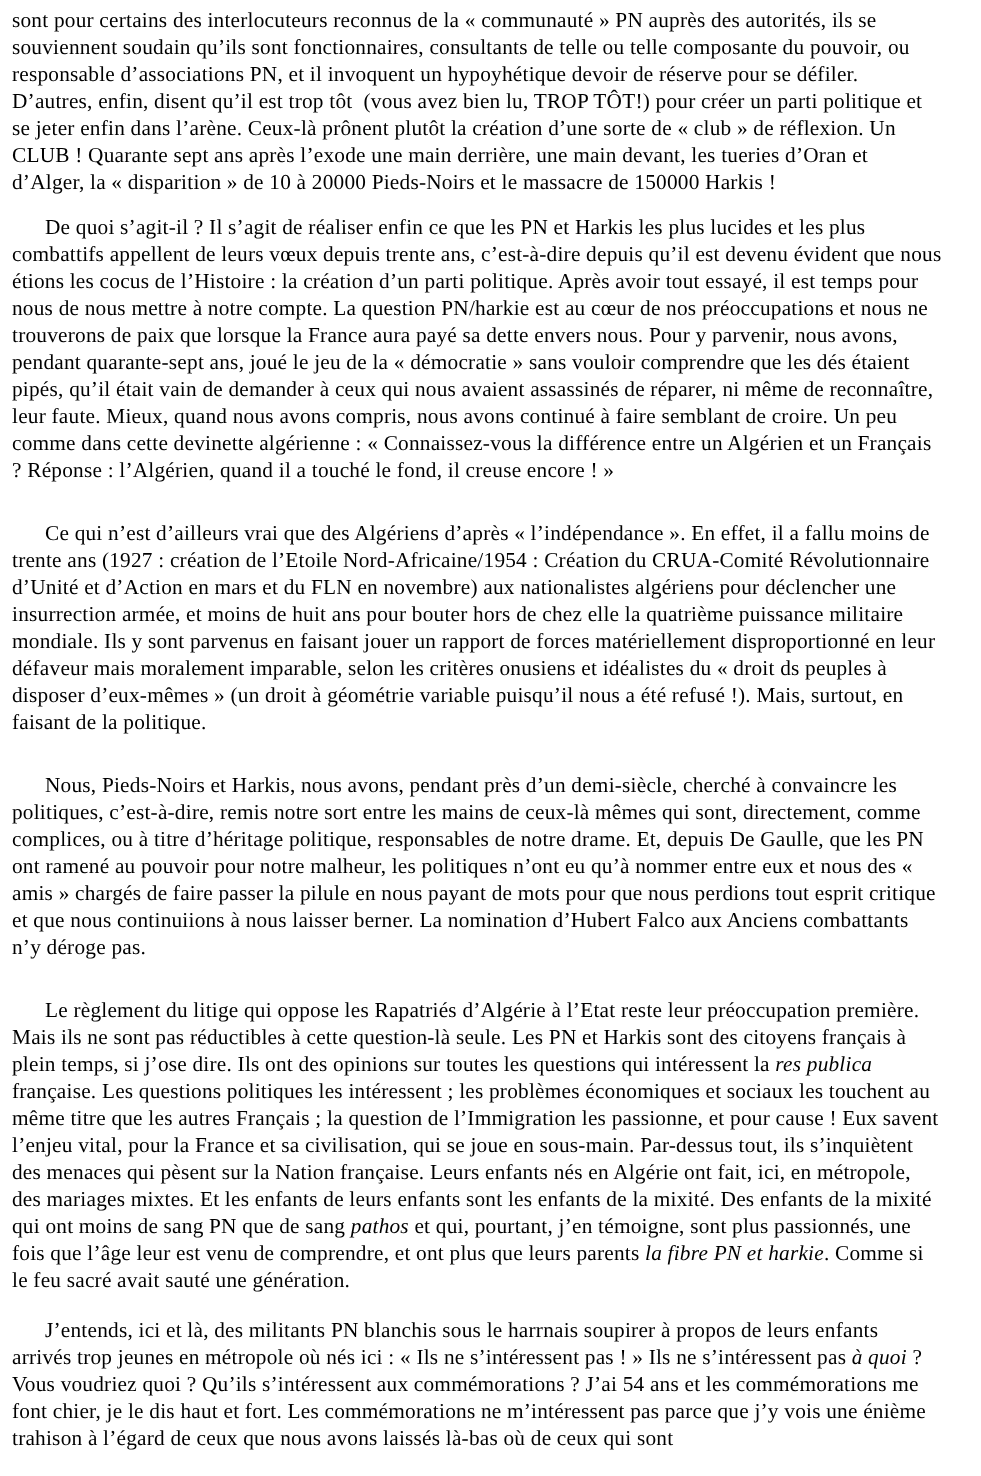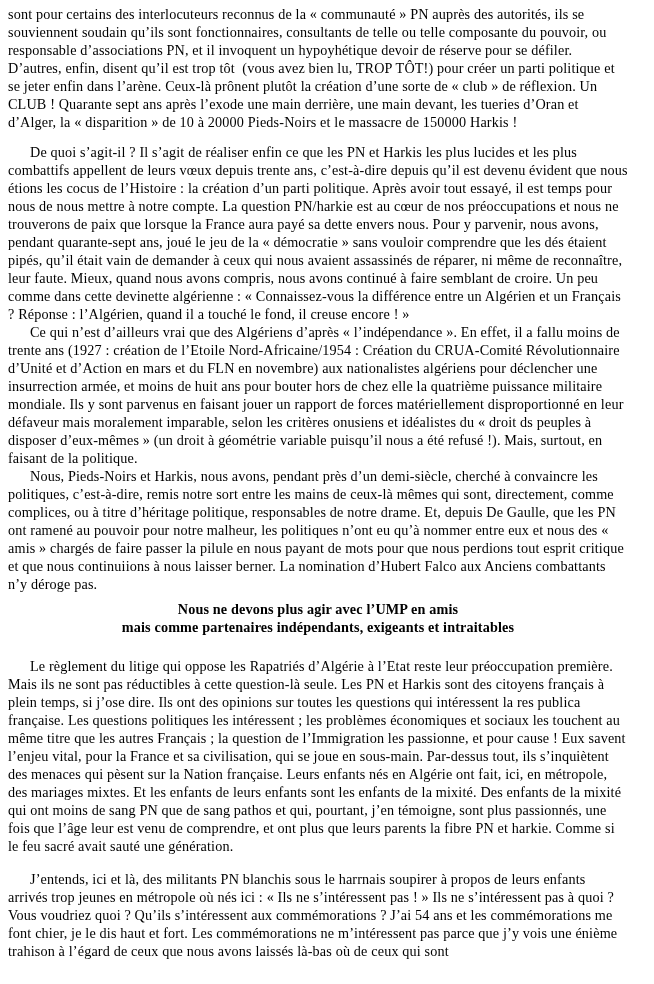--- a/index.html
+++ b/index.html
@@ -16,36 +16,35 @@
     font-size: 14.2px;
     letter-spacing: 0.15px;
     line-height: 18px;
     color: #000000;
     text-align: left;
   }
   p.para {
     margin: 0;
     white-space: pre-wrap;
   }
-  p.para.indent { text-indent: 22px; }
+  p.para.indent { text-indent: 22px; margin-top: 24px; }
   p.heading {
     margin: 0;
     text-align: center;
     font-weight: bold;
     white-space: pre-wrap;
   }
   span.b { font-weight: normal; }
-  span.i { }
+  span.i { font-style: italic; }
 </style>
 </head>
 <body>
 
 <div class="page">
   <div class="doc" id="doc">
       <p class="para"><span class="">sont pour certains des interlocuteurs reconnus de la « communauté » PN auprès des autorités, ils se souviennent soudain qu’ils sont fonctionnaires, consultants de telle ou telle composante du pouvoir, ou responsable d’associations PN, et il invoquent un hypoyhétique devoir de réserve pour se défiler. D’autres, enfin, disent qu’il est trop tôt  (vous avez bien lu, TROP TÔT!) pour créer un parti politique et se jeter enfin dans l’arène. Ceux-là prônent plutôt la création d’une sorte de « club » de réflexion. Un CLUB ! Quarante sept ans après l’exode une main derrière, une main devant, les tueries d’Oran et d’Alger, la « disparition » de 10 à 20000 Pieds-Noirs et le massacre de 150000 Harkis !</span></p>
       <p class="para indent" style="margin-top: 12px;"><span class="">De quoi s’agit-il ? Il s’agit de réaliser enfin ce que les PN et Harkis les plus lucides et les plus combattifs appellent de leurs vœux depuis trente ans, c’est-à-dire depuis qu’il est devenu évident que nous étions les cocus de l’Histoire : </span><span class="b">la création d’un parti politique</span><span class="">. Après avoir tout essayé, il est temps pour nous de nous mettre à notre compte. La question PN/harkie est au cœur de nos préoccupations et nous ne trouverons de paix que lorsque la France aura payé sa dette envers nous. Pour y parvenir, nous avons, pendant quarante-sept ans, joué le jeu de la « démocratie » sans vouloir comprendre que les dés étaient pipés, qu’il était vain de demander à ceux qui nous avaient assassinés de réparer, ni même de reconnaître, leur faute. Mieux, quand nous avons compris, nous avons continué à faire semblant de croire. Un peu comme dans cette devinette algérienne : « Connaissez-vous la différence entre un Algérien et un Français ? Réponse : l’Algérien, quand il a touché le fond, il creuse encore ! »</span></p>
       <p class="para indent"><span class="">Ce qui n’est d’ailleurs vrai que des Algériens d’après « l’indépendance ». En effet, il a fallu moins de trente ans (1927 : création de l’Etoile Nord-Africaine/1954 : Création du CRUA-Comité Révolutionnaire d’Unité et d’Action en mars et du FLN en novembre) aux nationalistes algériens pour déclencher une insurrection armée, et moins de huit ans pour bouter hors de chez elle la quatrième puissance militaire mondiale. Ils y sont parvenus en faisant jouer un rapport de forces matériellement disproportionné en leur défaveur mais moralement imparable, selon les critères onusiens et idéalistes du « droit ds peuples à disposer d’eux-mêmes » (un droit à géométrie variable puisqu’il nous a été refusé !). Mais, surtout, </span><span class="b">en faisant de la politique</span><span class="">.</span></p>
       <p class="para indent"><span class="">Nous, Pieds-Noirs et Harkis, nous avons, pendant près d’un demi-siècle, cherché à convaincre les politiques, c’est-à-dire, remis notre sort entre les mains de ceux-là mêmes qui sont, directement, comme complices, ou à titre d’héritage politique, responsables de notre drame. Et, depuis De Gaulle, que les PN ont ramené au pouvoir pour notre malheur, les politiques n’ont eu qu’à nommer entre eux et nous des « amis » chargés de faire passer la pilule en nous payant de mots pour que nous perdions tout esprit critique et que nous continuiions à nous laisser berner. La nomination d’Hubert Falco aux Anciens combattants n’y déroge pas.</span></p>
-      <p class="heading" style="margin-top: 7px; margin-bottom: 21px;"><span>Nous ne devons plus agir avec l’UMP en amis</span><br><span>mais comme partenaires indépendants, exigeants et intraitables</span></p>
       <p class="para indent"><span class="">Le règlement du litige qui oppose les Rapatriés d’Algérie à l’Etat reste leur préoccupation première. Mais ils ne sont pas réductibles à cette question-là seule. Les PN et Harkis sont des citoyens français à plein temps, si j’ose dire. Ils ont des opinions sur toutes les questions qui intéressent la </span><span class="i">res publica</span><span class=""> française. Les questions politiques les intéressent ; les problèmes économiques et sociaux les touchent au même titre que les autres Français ; la question de l’Immigration les passionne, et pour cause ! Eux savent l’enjeu vital, pour la France et sa civilisation, qui se joue en sous-main. Par-dessus tout, ils s’inquiètent des menaces qui pèsent sur la Nation française. Leurs enfants nés en Algérie ont fait, ici, en métropole, des mariages mixtes. Et les enfants de leurs enfants sont les enfants de la mixité. Des enfants de la mixité qui ont moins de sang PN que de sang </span><span class="i">pathos</span><span class=""> et qui, pourtant, j’en témoigne, sont plus passionnés, une fois que l’âge leur est venu de comprendre, et ont plus que leurs parents </span><span class="i">la fibre PN et harkie</span><span class="">. Comme si le feu sacré avait sauté une génération.</span></p>
       <p class="para indent" style="margin-top: 15px;"><span class="">J’entends, ici et là, des militants PN blanchis sous le harrnais soupirer à propos de leurs enfants arrivés trop jeunes en métropole où nés ici : « Ils ne s’intéressent pas ! » Ils ne s’intéressent pas </span><span class="i">à quoi</span><span class=""> ? Vous voudriez quoi ? Qu’ils s’intéressent aux commémorations ? J’ai 54 ans et les commémorations me font chier, je le dis haut et fort. Les commémorations ne m’intéressent pas parce que j’y vois une énième trahison à l’égard de ceux que nous avons laissés là-bas où de ceux qui sont</span></p>
     </div>
 </div>
 
 </body></html>

